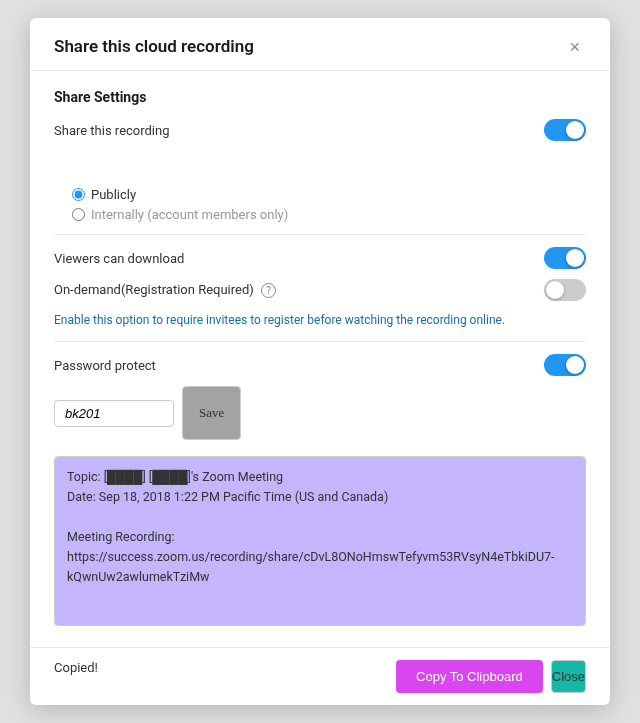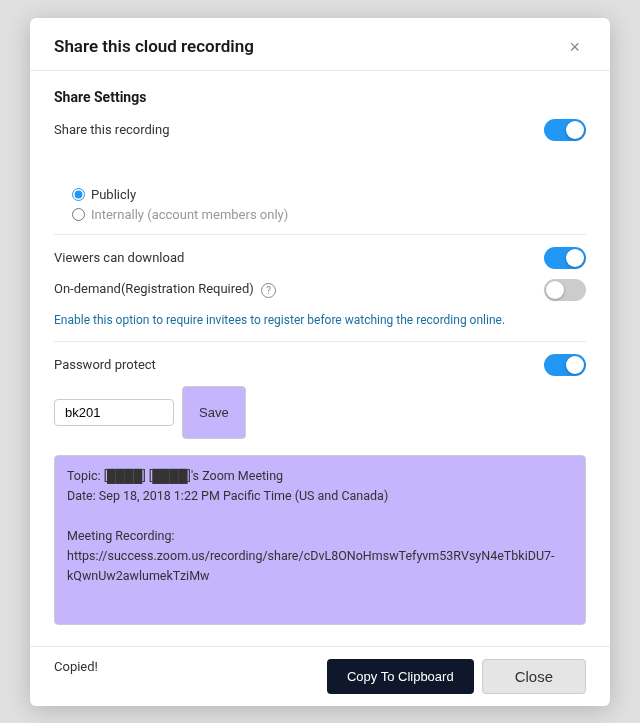--- a/index.html
+++ b/index.html
@@ -134,29 +134,31 @@
       margin-bottom: 16px;
       margin-top: 4px;
     }
     .password-input {
       border: 1px solid #ccc;
       border-radius: 4px;
       padding: 5px 10px;
       font-size: 13px;
       width: 120px;
       outline: none;
+      font-style: italic;
     }
     .save-btn {
       border: 1px solid #ccc;
-      background: #c4b5fd;
+      background: #a3a3a3;
       border-radius: 4px;
       padding: 18px 16px;
       font-size: 13px;
       cursor: pointer;
       color: #333;
+      font-family: Liberation Serif, serif;
     }
     .recording-link-section {
       margin-top: 4px;
     }
     .recording-link-title {
       font-size: 14px;
       font-weight: 700;
       margin-bottom: 8px;
     }
     .link-textarea {
@@ -181,36 +183,36 @@
     }
     .copied-text {
       font-size: 13px;
       color: #333;
     }
     .footer-btns {
       display: flex;
       gap: 8px;
     }
     .copy-btn {
-      background: #0f172a;
+      background: #d946ef;
       color: #fff;
       border: none;
       border-radius: 4px;
       padding: 8px 20px;
       font-size: 13px;
       cursor: pointer;
       font-weight: 500;
     }
     .close-btn {
-      background: #e5e5e5;
+      background: #14b8a6;
       color: #333;
       border: 1px solid #ccc;
       border-radius: 4px;
-      padding: 8px 32px;
-      font-size: 15px;
+      padding: 8px 0;
+      font-size: 13px;
       cursor: pointer;
     }
     .divider {
       border: none;
       border-top: 1px solid #e8e8e8;
       margin: 12px 0;
     }
   </style>
 </head>
 <body>

